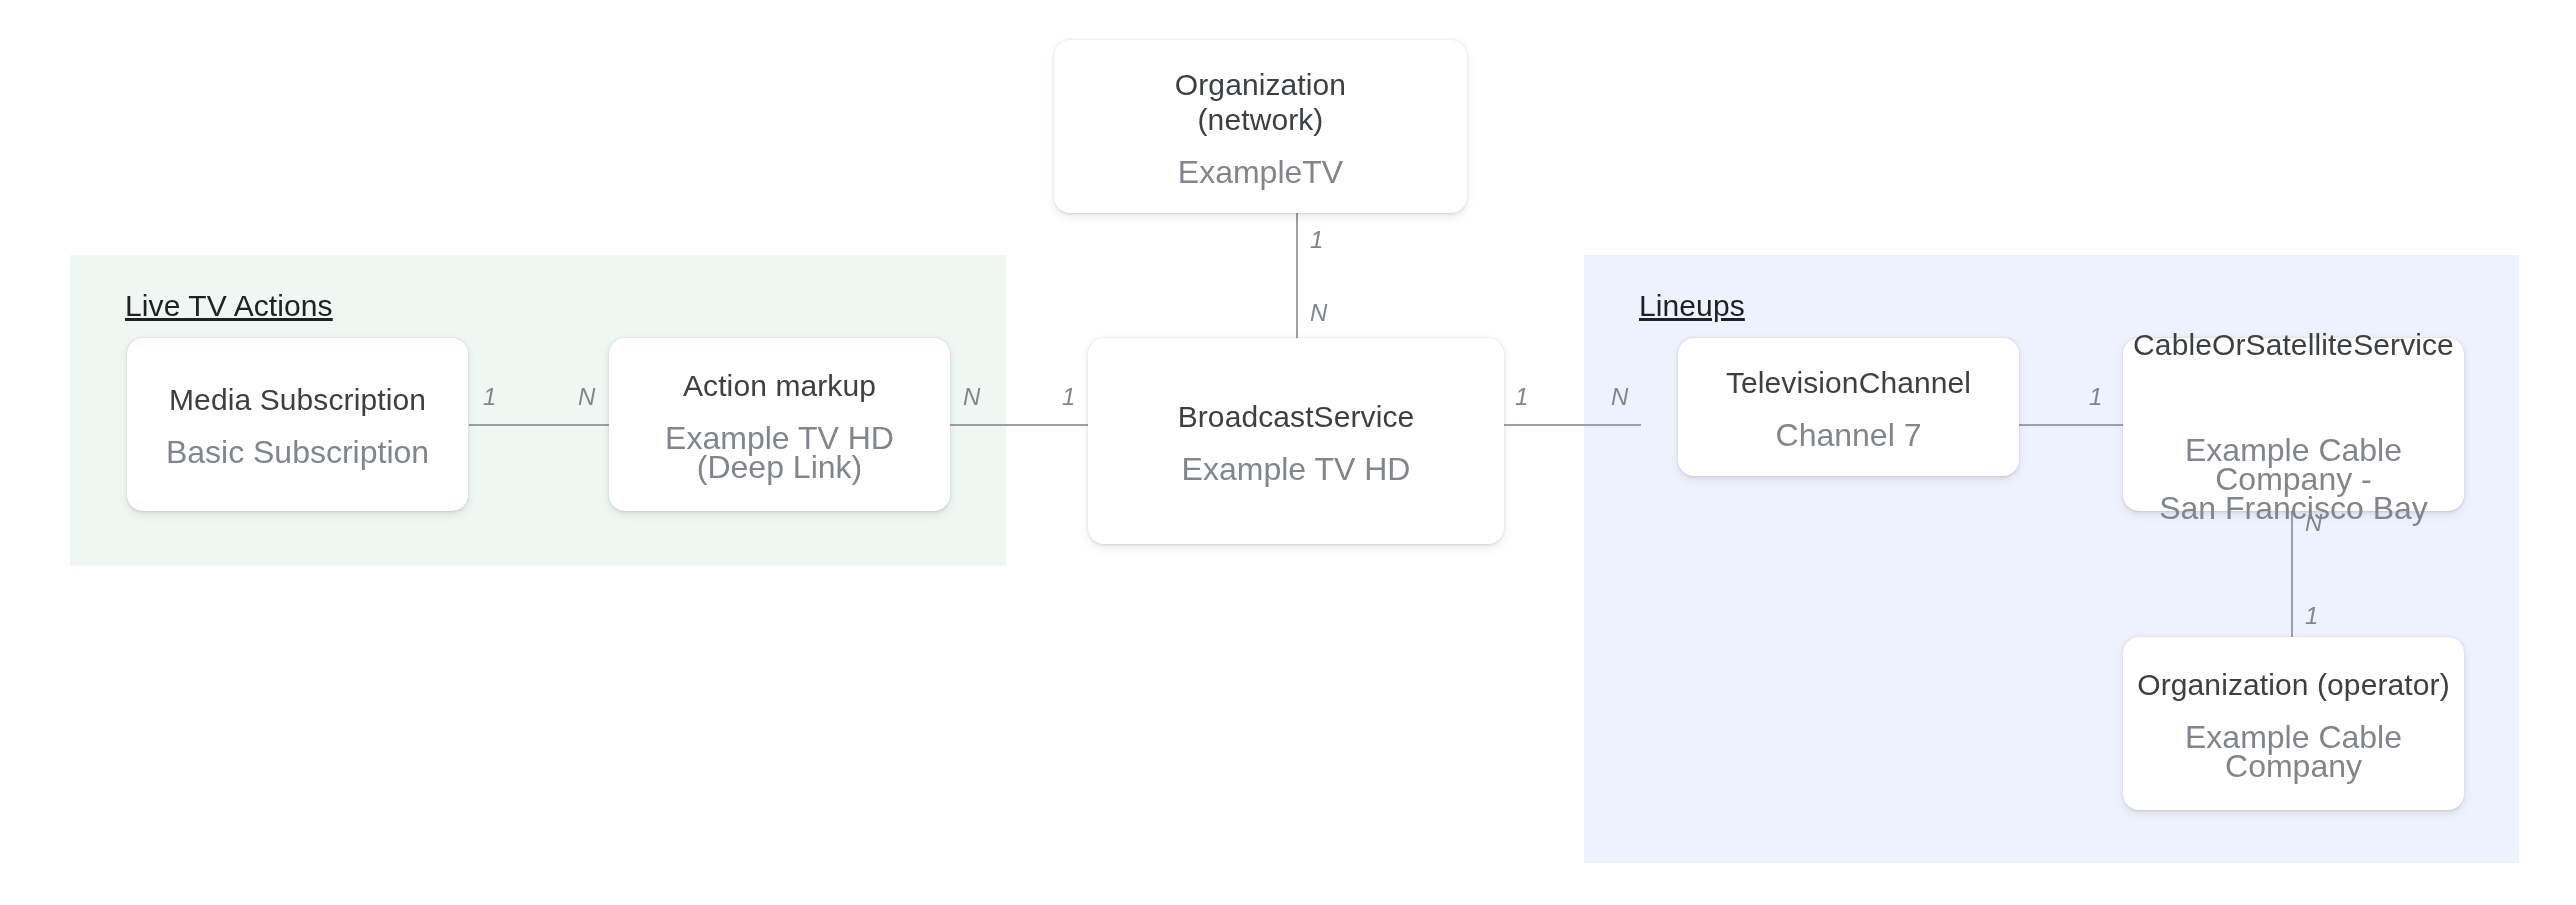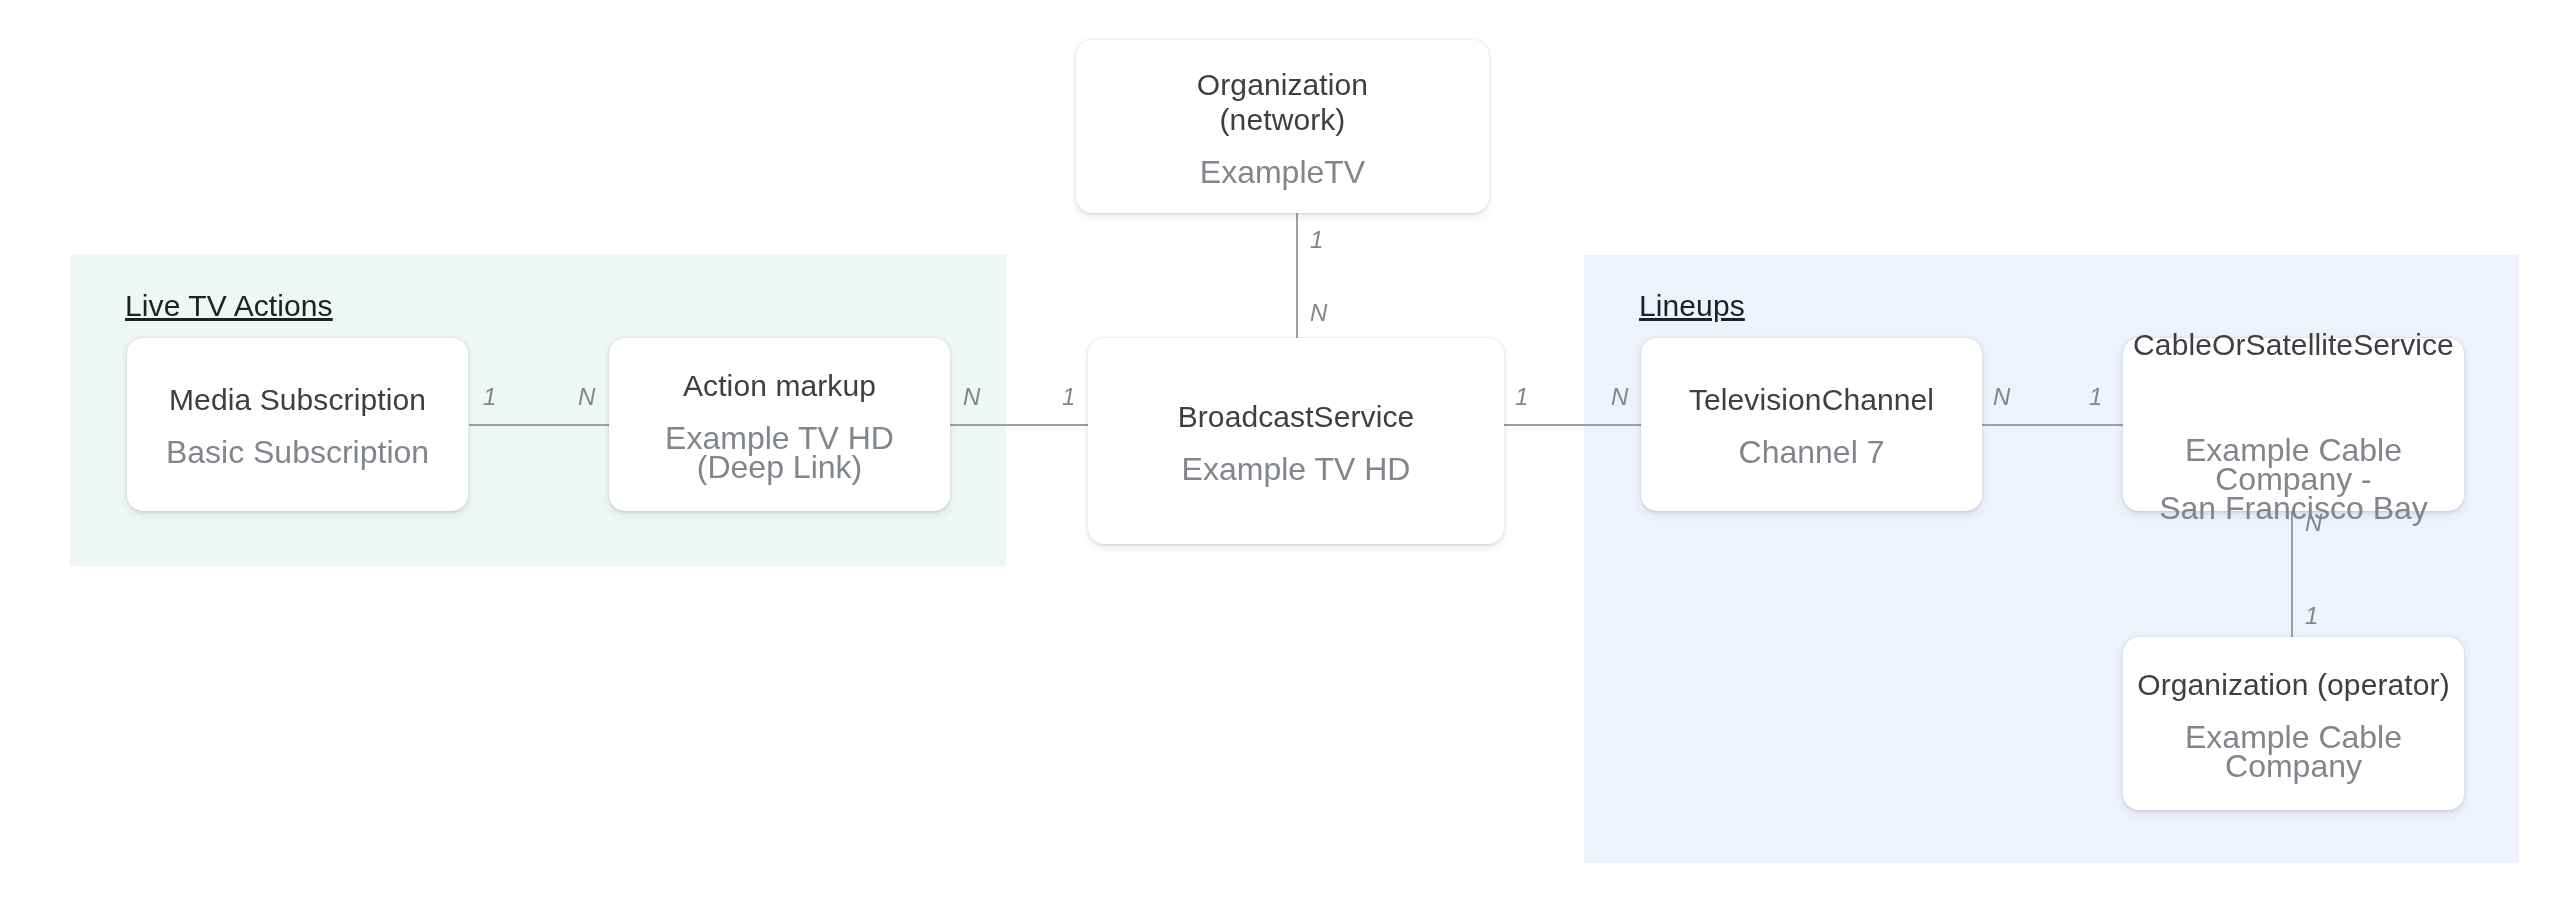--- a/index.html
+++ b/index.html
@@ -94,25 +94,25 @@
     margin-top: 21px;
     font-size: 32px;
     line-height: 29px;
     color: #80868b;
     font-weight: 400;
     white-space: pre-line;
   }
   .card.two-line-sub .card-subtitle { margin-top: 37px; }
 
   
-  #card-organization-network { left: 1076px; top: 40px;  width: 413px; height: 173px; }
+  #card-organization-network { left: 1054px; top: 40px;  width: 413px; height: 173px; }
   #card-media-subscription   { left: 127px;  top: 338px; width: 341px; height: 173px; }
   #card-action-markup        { left: 609px;  top: 338px; width: 341px; height: 173px; }
   #card-broadcast-service    { left: 1088px; top: 338px; width: 416px; height: 206px; }
-  #card-television-channel   { left: 1641px; top: 338px; width: 341px; height: 173px; }
+  #card-television-channel   { left: 1678px; top: 338px; width: 341px; height: 138px; }
   #card-cable-satellite      { left: 2123px; top: 338px; width: 341px; height: 173px; gap: 37px; }
   #card-organization-operator{ left: 2123px; top: 637px; width: 341px; height: 173px; }
 </style>
 </head>
 <body>
 
 <div id="canvas">
 
   <div class="group-panel" id="group-live-tv">
     <div class="group-title">Live TV Actions</div>

